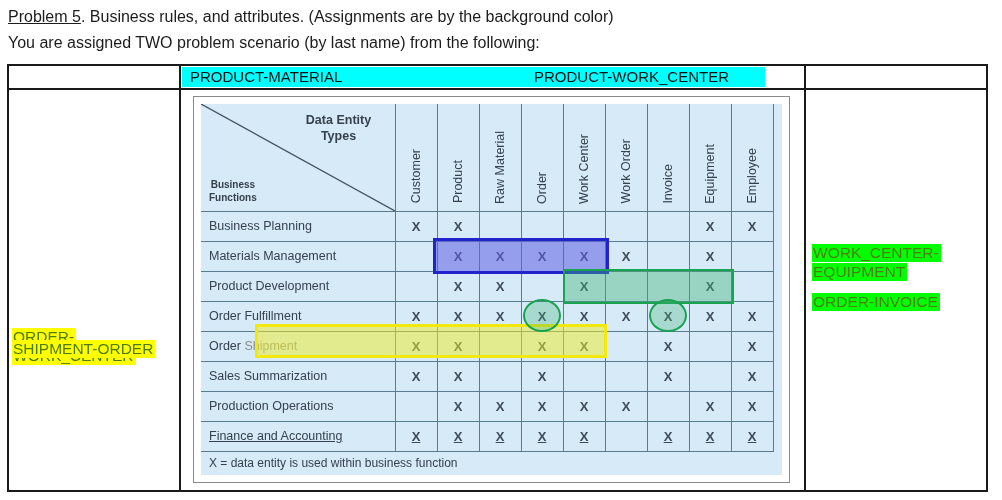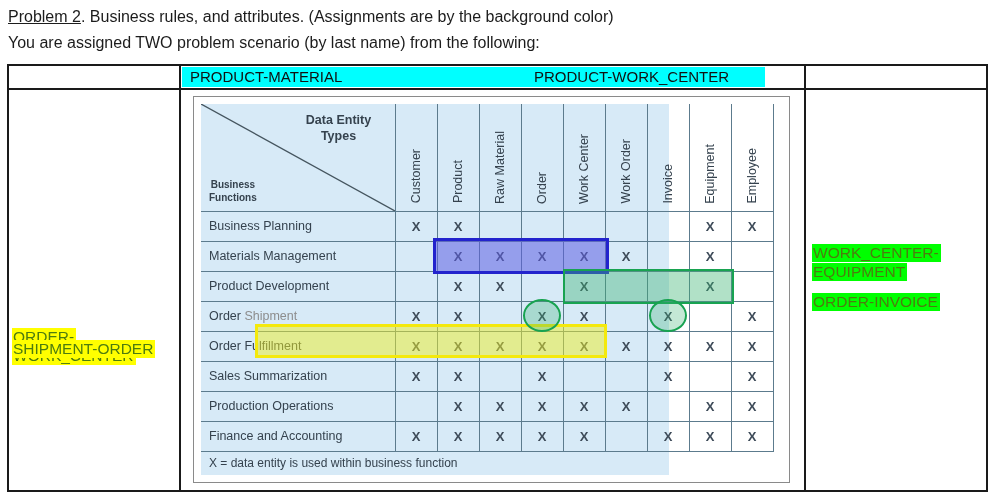--- a/index.html
+++ b/index.html
@@ -40,21 +40,21 @@
   .hl-yellow span { background: var(--yellow); }
   .hl-green  span { background: var(--green); }
   .la1 { left: 12px; top: 283px; margin-top: 44px; }
   .la2 { left: 12px; top: 339px; }
   .ra1 { left: 812px; top: 243px; }
   .ra2 { left: 812px; top: 292px; }
 
   
   .frame { position: absolute; left: 193px; top: 96px; width: 597px; height: 387px;
            background: #ffffff; border: 1px solid var(--frame-gray); }
-  .panel { position: absolute; left: 201px; top: 104px; width: 468px; height: 371px;
+  .panel { position: absolute; left: 201px; top: 104px; width: 581px; height: 371px;
            background: var(--panel); }
 
   
   table.matrix { border-collapse: collapse; table-layout: fixed; width: 572px; }
   .matrix th, .matrix td { padding: 0; }
   th.corner { width: 194px; height: 107px; position: relative; }
   th.corner svg { position: absolute; left: 0; top: 0; }
   .corner-top { position: absolute; top: 8px; right: 10px; width: 92px; text-align: center;
                 font-weight: bold; font-size: 12.5px; line-height: 1.3; color: var(--ink); }
   .corner-top span { display: block; }
@@ -65,21 +65,21 @@
   th.col-head .vert { writing-mode: vertical-rl; transform: rotate(180deg);
                       margin: 0 auto 7px auto; font-size: 12.5px; font-weight: normal;
                       color: var(--ink); white-space: nowrap; line-height: 1; }
   .matrix tbody tr { height: 30px; }
   td.label-cell { padding-left: 8px; font-size: 12.5px; color: var(--ink);
                   border-top: 1px solid var(--grid); vertical-align: middle; }
   td.x-cell { border-top: 1px solid var(--grid); border-left: 1px solid var(--grid);
               text-align: center; vertical-align: middle; font-size: 13px;
               font-weight: bold; color: var(--xmark); }
   th.col-head:last-child, td.x-cell:last-child { border-right: 1px solid var(--grid); }
-  tr.last-row td { border-bottom: 1px solid var(--grid); }
+  tr.last-row td { border-bottom: 1px solid var(--grid); text-decoration: underline; }
   .shipment-gray { color: var(--shipgray); }
 
   .footnote { position: absolute; left: 8px; top: 352px; font-size: 12px; color: var(--ink); }
 
   
   .ov { position: absolute; }
   .ov-blue   { left: 232px; top: 134px; width: 176px; height: 36px;
                background: var(--blue-fill);   border: 3px solid var(--blue-border); }
   .ov-greenb { left: 362px; top: 165px; width: 171px; height: 35px;
                background: var(--green-fill);  border: 2px solid var(--green-border); }
@@ -89,21 +89,21 @@
                background: var(--circle-fill); border: 2px solid var(--green-border); }
   .ov-c1 { left: 322px; top: 195px; }
   .ov-c2 { left: 448px; top: 195px; }
 </style>
 </head>
 <body>
 
 <div id="canvas">
 
   <div class="title-line">
-    <span class="uline">Problem 2</span><span>.  Business rules, and attributes. (Assignments are by the background color)</span>
+    <span class="uline">Problem 5</span><span>.  Business rules, and attributes. (Assignments are by the background color)</span>
   </div>
   <div class="subtitle-line">You are assigned TWO problem scenario (by last name) from the following:</div>
 
   <div class="outer"></div>
   <div class="hsep"></div>
   <div class="vdiv vdiv-l"></div>
   <div class="vdiv vdiv-r"></div>
 
   <div class="cyanbar">
     <span class="cb1">PRODUCT-MATERIAL</span>
@@ -204,41 +204,41 @@
             <td class="x-cell">X</td>
             <td class="x-cell">X</td>
             <td class="x-cell"></td>
             <td class="x-cell">X</td>
             <td class="x-cell"></td>
             <td class="x-cell"></td>
             <td class="x-cell">X</td>
             <td class="x-cell"></td>
           </tr>
           <tr>
+            <td class="label-cell">Order Fulfillment</td>
+            <td class="x-cell">X</td>
+            <td class="x-cell">X</td>
+            <td class="x-cell">X</td>
+            <td class="x-cell">X</td>
+            <td class="x-cell">X</td>
+            <td class="x-cell">X</td>
+            <td class="x-cell">X</td>
+            <td class="x-cell">X</td>
+            <td class="x-cell">X</td>
+          </tr>
+          <tr>
             <td class="label-cell"><span>Order </span><span class="shipment-gray">Shipment</span></td>
             <td class="x-cell">X</td>
             <td class="x-cell">X</td>
             <td class="x-cell"></td>
             <td class="x-cell">X</td>
             <td class="x-cell">X</td>
             <td class="x-cell"></td>
             <td class="x-cell">X</td>
             <td class="x-cell"></td>
-            <td class="x-cell">X</td>
-          </tr>
-          <tr>
-            <td class="label-cell">Order Fulfillment</td>
-            <td class="x-cell">X</td>
-            <td class="x-cell">X</td>
-            <td class="x-cell">X</td>
-            <td class="x-cell">X</td>
-            <td class="x-cell">X</td>
-            <td class="x-cell">X</td>
-            <td class="x-cell">X</td>
-            <td class="x-cell">X</td>
             <td class="x-cell">X</td>
           </tr>
           <tr>
             <td class="label-cell">Sales Summarization</td>
             <td class="x-cell">X</td>
             <td class="x-cell">X</td>
             <td class="x-cell"></td>
             <td class="x-cell">X</td>
             <td class="x-cell"></td>
             <td class="x-cell"></td>

